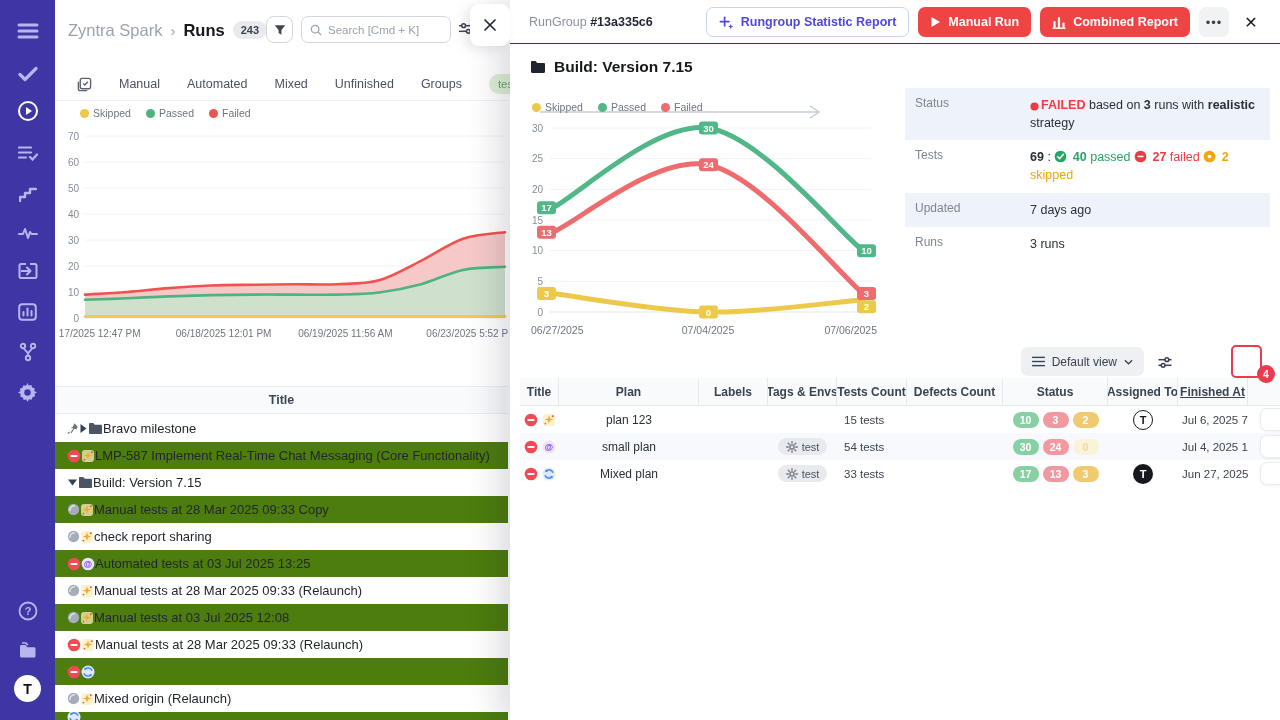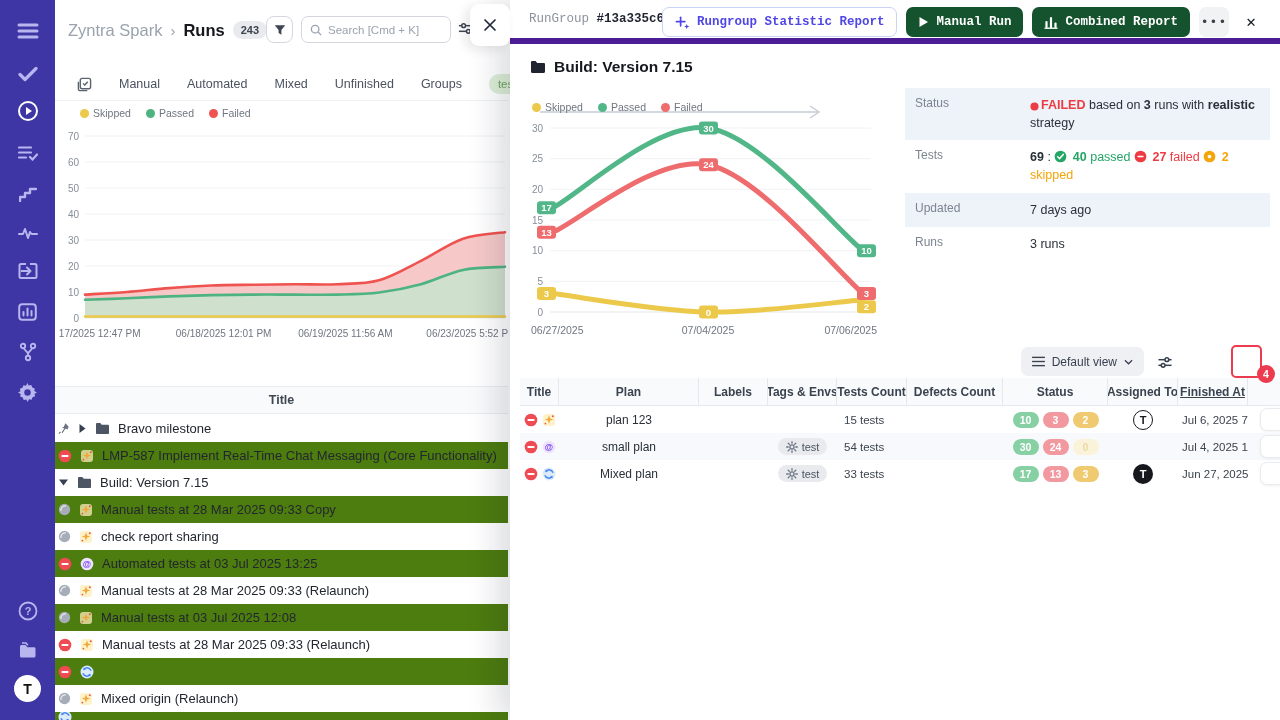--- a/index.html
+++ b/index.html
@@ -29,35 +29,35 @@
   .tab { font-size:12.5px; color:#4a5260; cursor:pointer; white-space:nowrap; }
   #tag-pill { background:#ddefd7; color:#71a363; font-size:11.5px; padding:4px 9px; border-radius:11px; white-space:nowrap; }
   #lp-divider { left:0; top:100px; width:453px; height:1px; background:#eef1f4; }
   #lp-legend { left:25px; top:107px; display:flex; gap:15px; align-items:center; }
   .lg-item { display:flex; align-items:center; gap:4px; font-size:10.5px; color:#6f7680; }
   .lg-dot { width:9px; height:9px; border-radius:50%; }
 
   
   #list-head { left:0; top:386px; width:453px; height:28px; background:#f8fafc; border-top:1px solid #e9edf2; border-bottom:1px solid #e9edf2; display:flex; align-items:center; justify-content:center; font-size:12.5px; font-weight:700; color:#3f4752; }
   #list-body { left:0; top:415px; width:453px; }
-  .lrow { height:27px; display:flex; align-items:center; gap:8px; padding-left:3px; font-size:13px; color:#22272f; cursor:pointer; white-space:nowrap; overflow:hidden; }
+  .lrow { height:27px; display:flex; align-items:center; gap:0; padding-left:12px; font-size:13px; color:#22272f; cursor:pointer; white-space:nowrap; overflow:hidden; }
   .lrow.alt { background:#4d7c0f; }
   .lrow .ic { flex:0 0 auto; display:flex; align-items:center; }
 
   
   #drawer-close { left:470px; top:4px; width:40px; height:42px; background:#fff; border-radius:9px; box-shadow:-5px 3px 12px rgba(20,24,40,.10); z-index:4; display:flex; align-items:center; justify-content:center; cursor:pointer; }
   #drawer { left:510px; top:0; width:770px; height:720px; background:#fff; z-index:3; box-shadow:-12px 0 30px rgba(15,23,42,.15); overflow:hidden; }
-  #dw-head { position:absolute; left:0; top:0; width:770px; height:44px; border-bottom:6px solid #4c1d95; display:flex; align-items:center;font-family:Liberation Mono, monospace; }
+  #dw-head { position:absolute; left:0; top:0; width:770px; height:44px; border-bottom:1px solid #4c1d95; display:flex; align-items:center; }
   #dw-title { margin-left:19px; font-size:12.5px; }
   #dw-title .lbl { color:#8b929c; }
   #dw-title .id { color:#1f2430; font-weight:700; }
   #dw-actions { position:absolute; right:16px; top:7px; display:flex; align-items:center; gap:9px; }
   .btn { height:30px; border-radius:7px; display:flex; align-items:center; gap:7px; padding:0 12px; font-size:12.5px; font-weight:600; cursor:pointer; white-space:nowrap; }
   .btn.outline { border:1px solid #c9d3f5; color:#4f46e5; background:#fff; }
-  .btn.solid { background:#14532d; color:#fff; }
+  .btn.solid { background:#ef4444; color:#fff; }
   .btn-more { width:30px; height:30px; border-radius:7px; background:#f1f2f4; color:#3a4147; display:flex; align-items:center; justify-content:center; font-size:13px; letter-spacing:1px; cursor:pointer; }
   .btn-x { width:26px; height:30px; display:flex; align-items:center; justify-content:center; color:#14181f; cursor:pointer; }
 
   #dw-section-title { position:absolute; left:20px; top:58px; display:flex; align-items:center; gap:8px; font-size:15.5px; font-weight:700; color:#16181d; }
   #dw-legend { position:absolute; left:22px; top:101px; display:flex; gap:15px; align-items:center; z-index:2; }
   #dw-arrow { position:absolute; left:30px; top:104px; z-index:1; }
 
   
   #info { position:absolute; left:395px; top:88px; width:365px; }
   .inf-row { display:flex; font-size:12.5px; }

